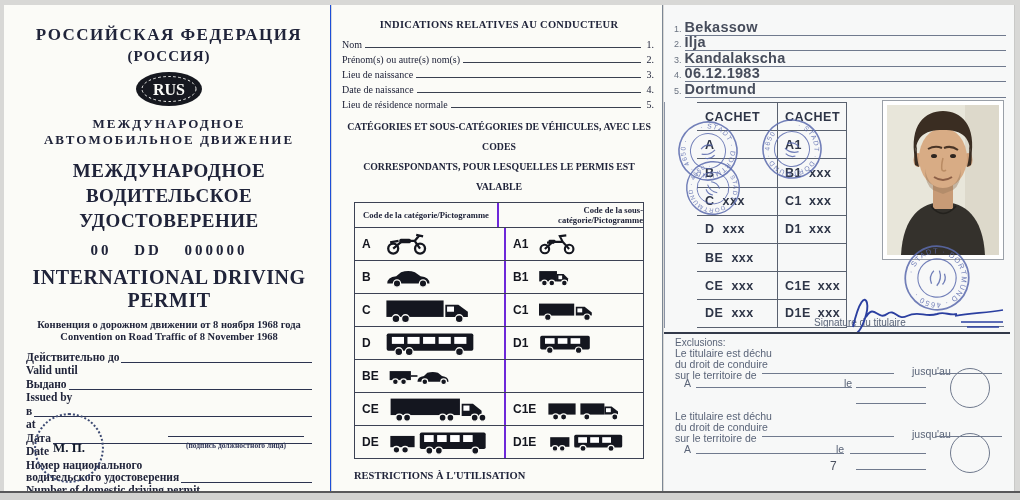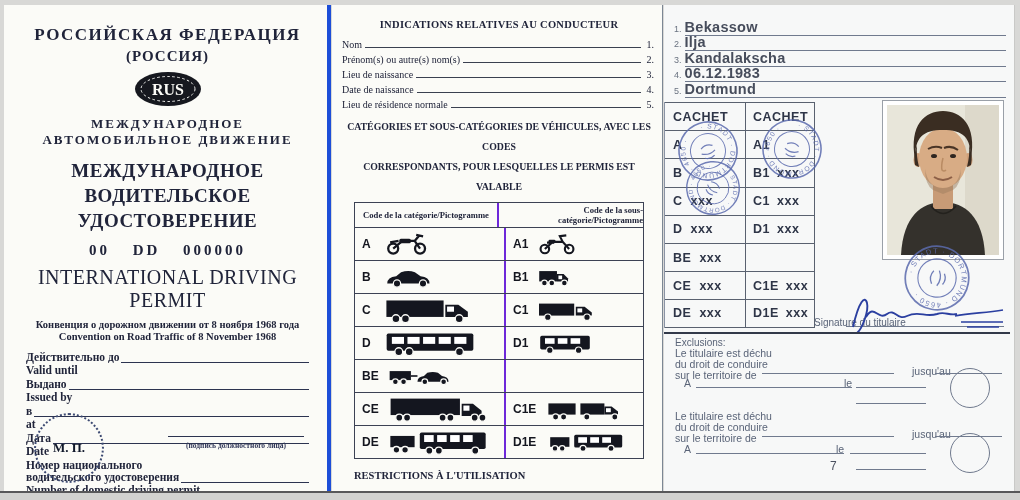--- a/index.html
+++ b/index.html
@@ -1,32 +1,32 @@
 <!DOCTYPE html>
 <html><head>
 <meta charset="utf-8">
 <style>
   html,body{margin:0;padding:0;background:#b9b9b7;}
   .page{position:relative;width:1020px;height:500px;background:#d8d8d6;overflow:hidden;
         font-family:"Liberation Serif", serif;color:#20243a;}
   .panel{position:absolute;top:5px;height:486px;background:#fbfbf7;}
-  .panel-left{left:4px;width:327px;border-right:4px solid #1d4ed8;}
+  .panel-left{left:4px;width:327px;border-right:1px solid #1d4ed8;}
   .panel-mid{left:332px;width:331px;border-right:1px solid #7c8794;}
   .panel-right{left:664px;width:350px;background:#f7f8f8;border-right:1px solid #c9c9c7;}
   .bottom-band{position:absolute;left:0;right:0;top:491px;height:9px;background:#d2d2d0;border-top:2px solid #58585a;}
 
   
   .lp{box-sizing:border-box;padding:12px 18px 0 22px;text-align:center;}
   .lp-country1{font-size:17px;font-weight:bold;letter-spacing:1.5px;margin-top:8px;}
   .lp-country2{font-size:15px;font-weight:bold;letter-spacing:1px;margin-top:3px;}
   .lp-badge{margin:5px auto 4px;}
   .lp-move{font-size:13px;font-weight:bold;letter-spacing:2px;line-height:16px;}
   .lp-title{font-size:19px;font-weight:bold;letter-spacing:.5px;line-height:25px;margin-top:10px;}
   .lp-number{font-size:15px;font-weight:bold;letter-spacing:3px;word-spacing:16px;margin-top:9px;}
-  .lp-idp{font-size:20px;font-weight:normal;letter-spacing:.5px;margin-top:7px;}
+  .lp-idp{font-size:20px;font-weight:bold;letter-spacing:.5px;margin-top:7px;}
   .lp-conv{font-size:10.5px;font-weight:bold;line-height:12px;margin-top:7px;}
   .lp-fields{margin-top:8px;text-align:left;}
   .lfield{margin-bottom:2px;}
   .lfield-top{display:flex;align-items:flex-end;font-size:11.5px;font-weight:bold;line-height:13px;}
   .ffill{flex:1;border-bottom:1px solid #2c3350;margin:0 0 1px 2px;}
   .lfield-sub{font-size:11.5px;font-weight:bold;line-height:12px;}
   .lp-seal{position:absolute;left:30px;top:408px;width:66px;height:66px;border:2px dotted #3d4a72;
            border-radius:50%;display:flex;align-items:center;justify-content:center;
            font-size:13px;font-weight:bold;color:#0f172a;}
   .lp-sigline{position:absolute;left:164px;top:431px;width:136px;border-bottom:1.5px solid #2c3350;}
@@ -54,21 +54,21 @@
   .mp-restrict{margin:11px 12px 0 12px;font-size:10.5px;font-weight:bold;}
   .mp-rline{margin:12px 12px 0 12px;border-bottom:1.2px solid #3c4254;}
 
   
   .rp{font-family:"Liberation Sans",sans-serif;color:#41485a;}
   .rp-entries{position:absolute;left:10px;top:15px;right:8px;}
   .entry{display:flex;align-items:baseline;height:15.4px;}
   .entry-num{font-size:9px;color:#6a7280;margin-right:3px;}
   .entry-ul{flex:1;display:flex;border-bottom:1.4px solid #707a8e;}
   .entry-val{font-size:14.5px;font-weight:bold;letter-spacing:.3px;color:#474d5c;line-height:15px;}
-  .cachet{position:absolute;left:0;top:97px;width:149px;border-left:1px solid #8a93a4;border-right:1px solid #59616f;}
+  .cachet{position:absolute;left:0;top:97px;width:149px;border-left:1px solid #8a93a4;border-right:1px solid #59616f;padding-left:32px;}
   .cachet-row{display:flex;height:28.2px;border-top:1px solid #59616f;box-sizing:border-box;}
   .cc-l{width:81px;border-right:1px solid #59616f;display:flex;align-items:center;padding-left:8px;gap:8px;box-sizing:border-box;}
   .cc-r{flex:1;display:flex;align-items:center;padding-left:7px;gap:7px;}
   .c-code,.c-val{font-size:12.5px;font-weight:bold;color:#2e3547;letter-spacing:.5px;}
   .c-head{font-size:12.5px;font-weight:bold;color:#2e3547;letter-spacing:.5px;}
   .photo{position:absolute;left:218px;top:95px;width:122px;height:160px;background:#fff;
          border:1px solid #9aa0a8;box-sizing:border-box;padding:4px;}
   .stamp{position:absolute;opacity:.85;}
   .sig-label{position:absolute;left:150px;top:312px;font-size:10px;color:#5a6478;}
   .sig-line{position:absolute;left:182px;top:321px;width:158px;border-bottom:1px solid #707a8e;}

